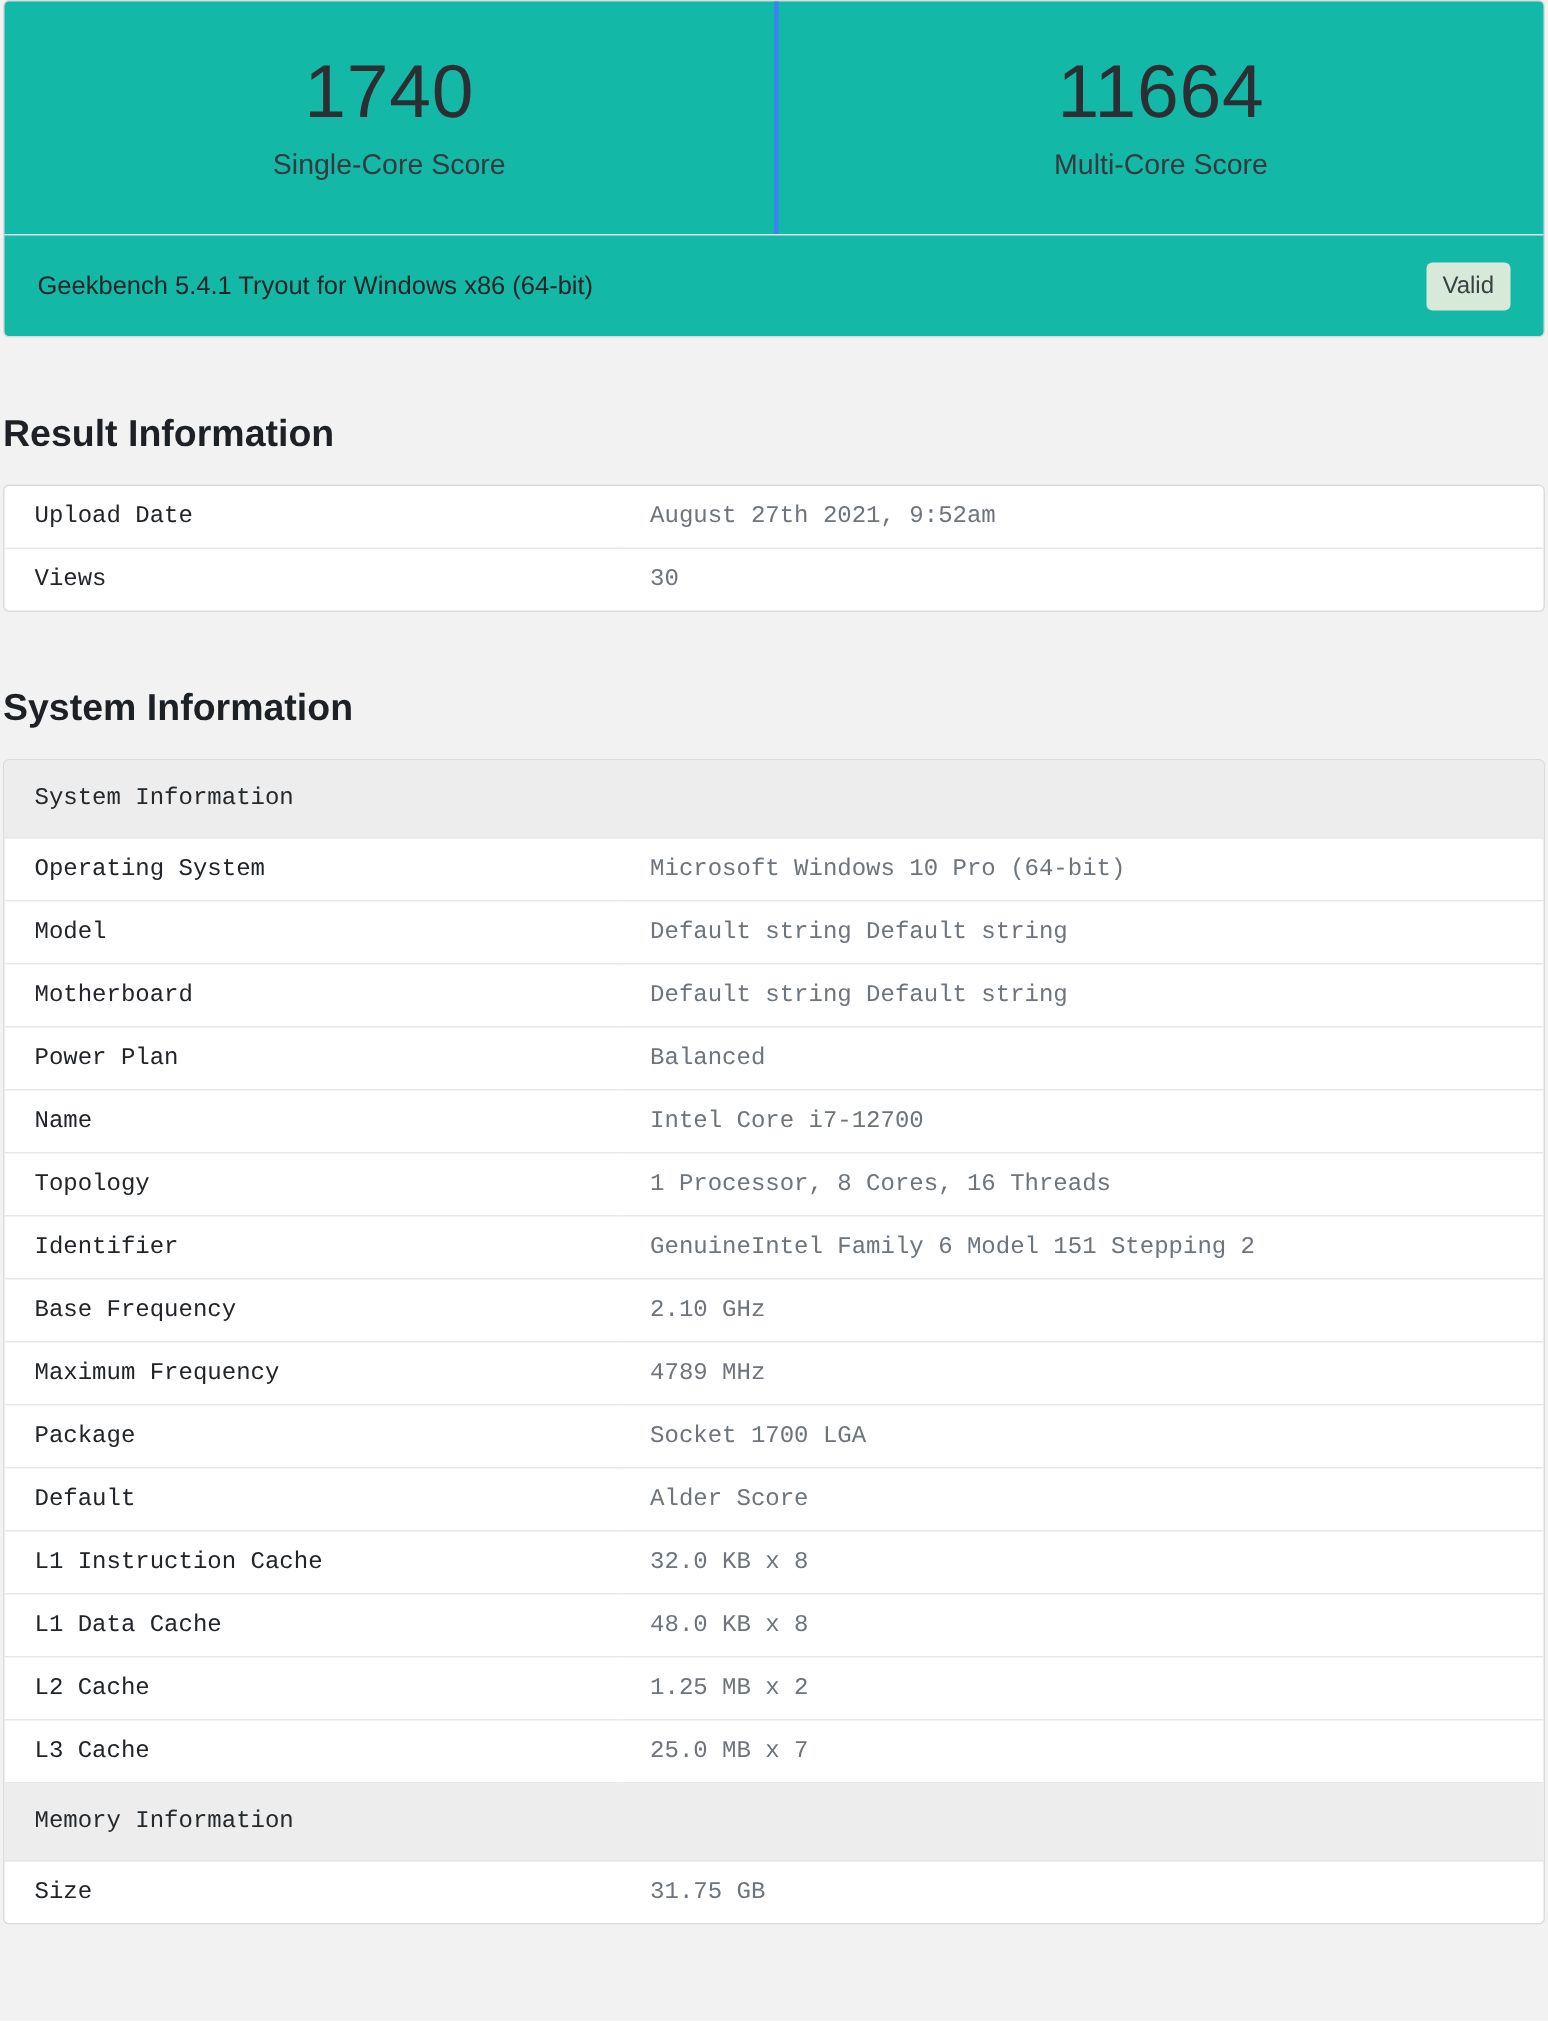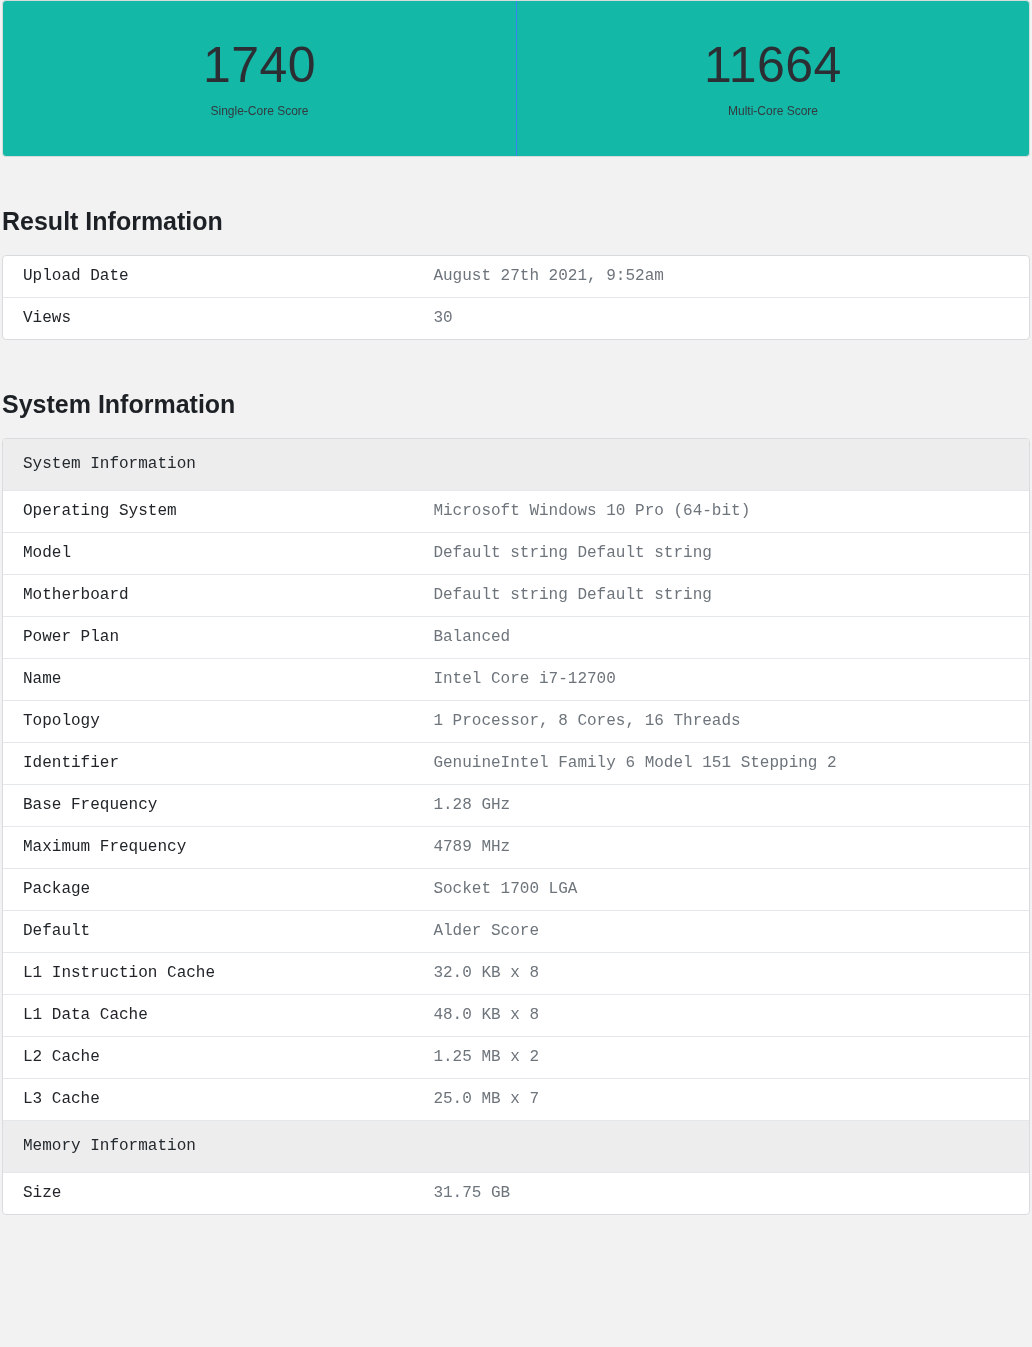--- a/index.html
+++ b/index.html
@@ -18,26 +18,26 @@
     background: #14b8a6;
     border: 1px solid #d9dcde;
     border-radius: 4px;
   }
   .score-row { display: flex; height: 155px; }
   .score-box {
     flex: 1 1 50%;
     display: flex; flex-direction: column;
     align-items: center; justify-content: center;
   }
-  .score-box.right { border-left: 1px solid #3b82f6; }
+  .score-box.right { border-left: 3px solid #3b82f6; }
   .score-value {
     font-size: 50px; line-height: 52px;
     color: #2b2f33; letter-spacing: 0.5px;
   }
-  .score-label { font-size: 12px; color: #343a40; margin-top: 13px; }
+  .score-label { font-size: 19px; color: #343a40; margin-top: 13px; }
   .bench-row {
     border-top: 1px solid #dee2e6;
     height: 68px;
     display: flex; align-items: center; justify-content: space-between;
     padding: 0 22px;
   }
   .bench-title { font-size: 17px; color: #212529; }
   .badge {
     display: inline-block;
     padding: 7px 11px;
@@ -93,20 +93,24 @@
     <div class="score-row">
       <div class="score-box">
         <div class="score-value">1740</div>
         <div class="score-label">Single-Core Score</div>
       </div>
       <div class="score-box right">
         <div class="score-value">11664</div>
         <div class="score-label">Multi-Core Score</div>
       </div>
     </div>
+    <div class="bench-row">
+      <div class="bench-title">Geekbench 5.4.1 Tryout for Windows x86 (64-bit)</div>
+      <span class="badge" style="background: rgb(215, 234, 217); color: rgb(58, 65, 69);">Valid</span>
+    </div>
   </div>
 
   <section>
     <h2 class="section-heading">Result Information</h2>
     <div class="table-card">
       <table class="info-table">
         <tbody>
             <tr>
               <td class="cell-label">Upload Date</td>
               <td class="cell-value">August 27th 2021, 9:52am</td>
@@ -151,21 +155,21 @@
             <tr>
               <td class="cell-label">Topology</td>
               <td class="cell-value">1 Processor, 8 Cores, 16 Threads</td>
             </tr>
             <tr>
               <td class="cell-label">Identifier</td>
               <td class="cell-value">GenuineIntel Family 6 Model 151 Stepping 2</td>
             </tr>
             <tr>
               <td class="cell-label">Base Frequency</td>
-              <td class="cell-value">1.28 GHz</td>
+              <td class="cell-value">2.10 GHz</td>
             </tr>
             <tr>
               <td class="cell-label">Maximum Frequency</td>
               <td class="cell-value">4789 MHz</td>
             </tr>
             <tr>
               <td class="cell-label">Package</td>
               <td class="cell-value">Socket 1700 LGA</td>
             </tr>
             <tr>

